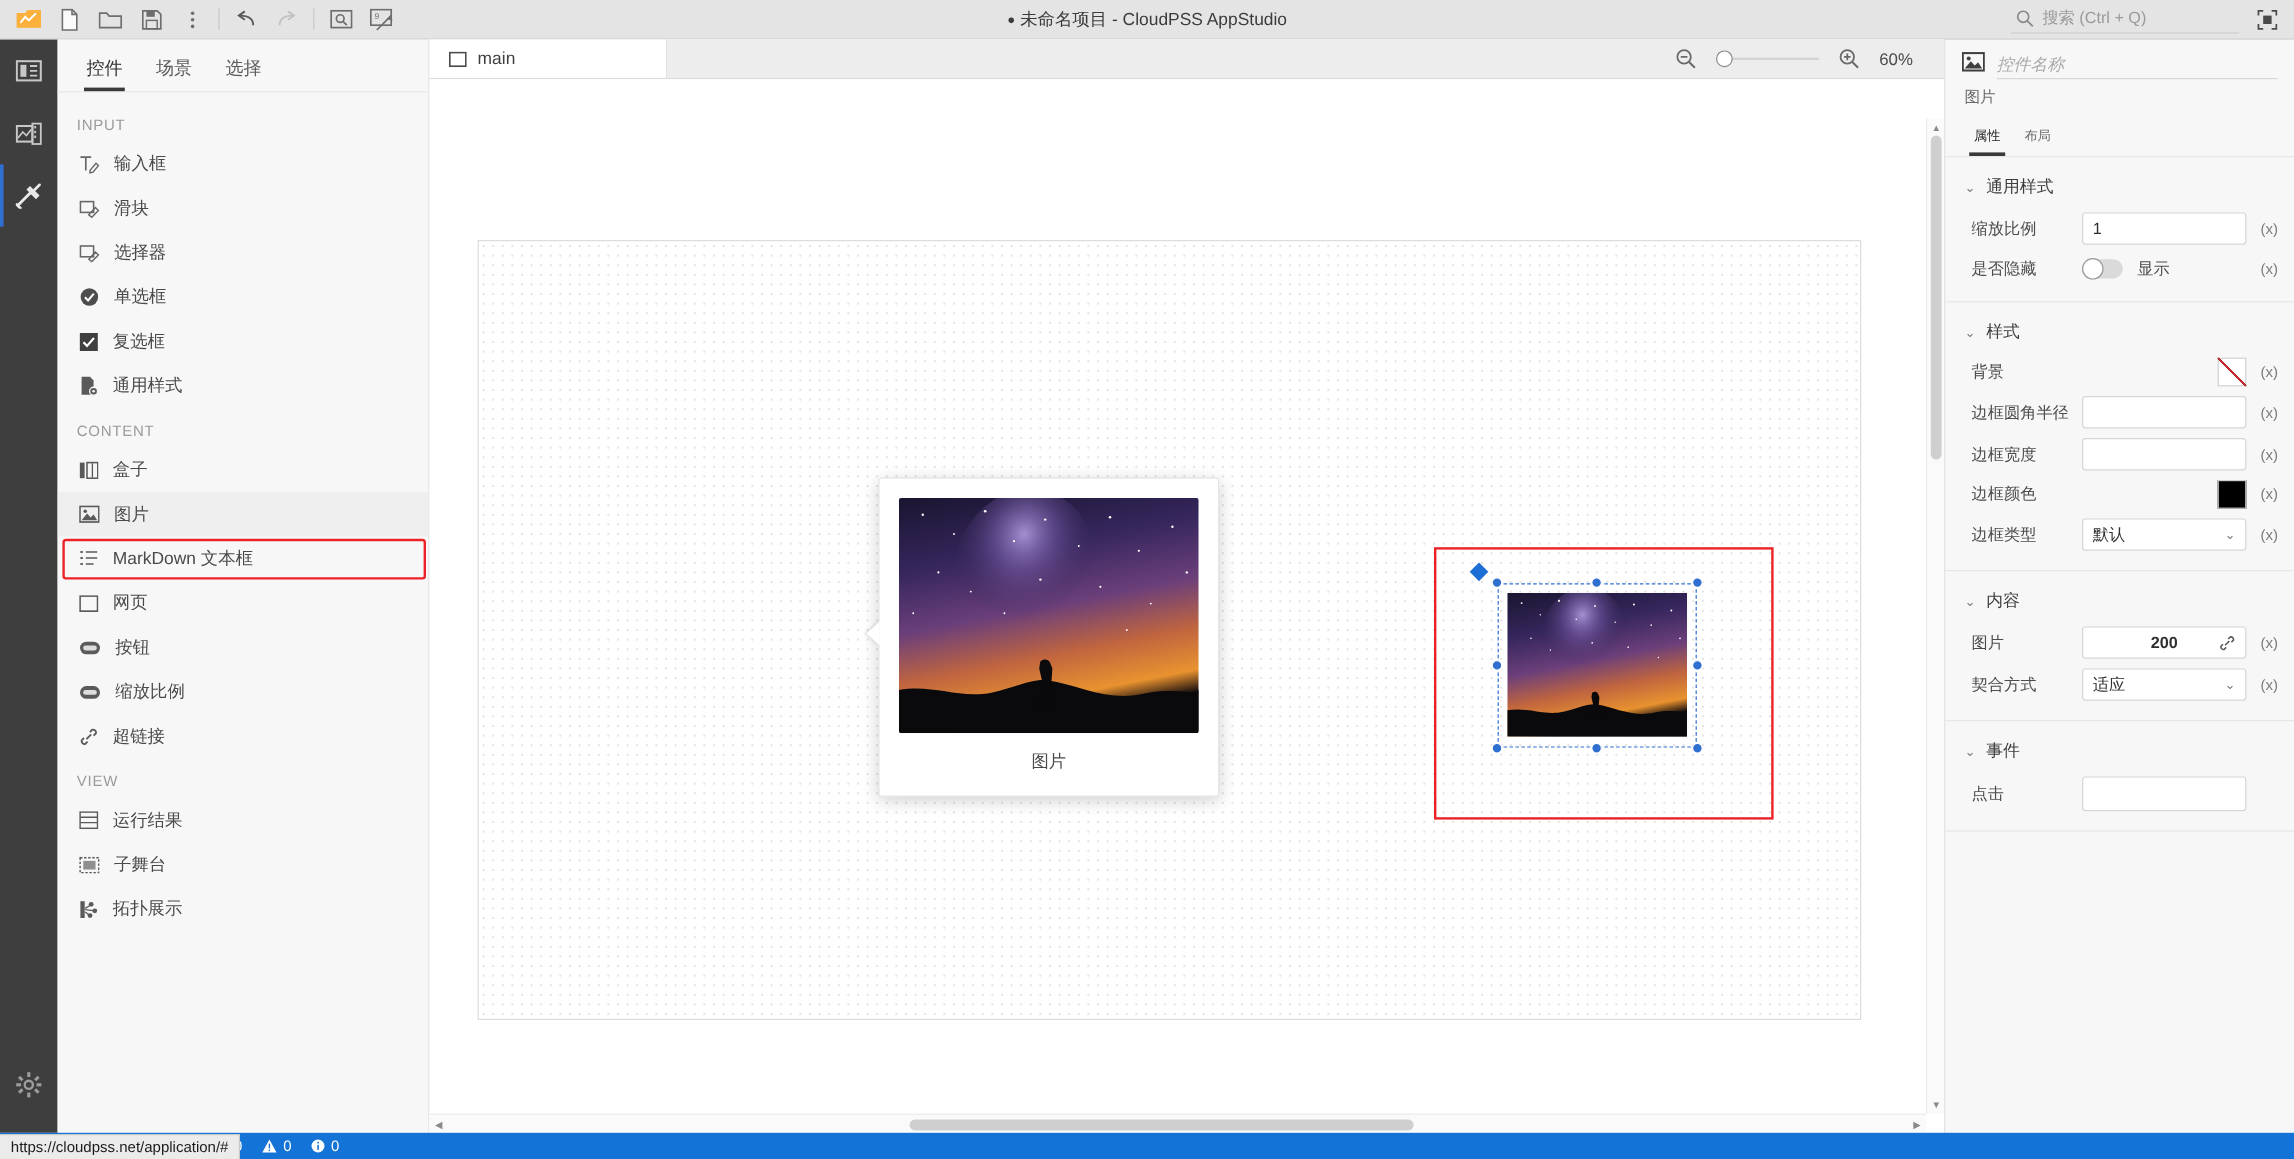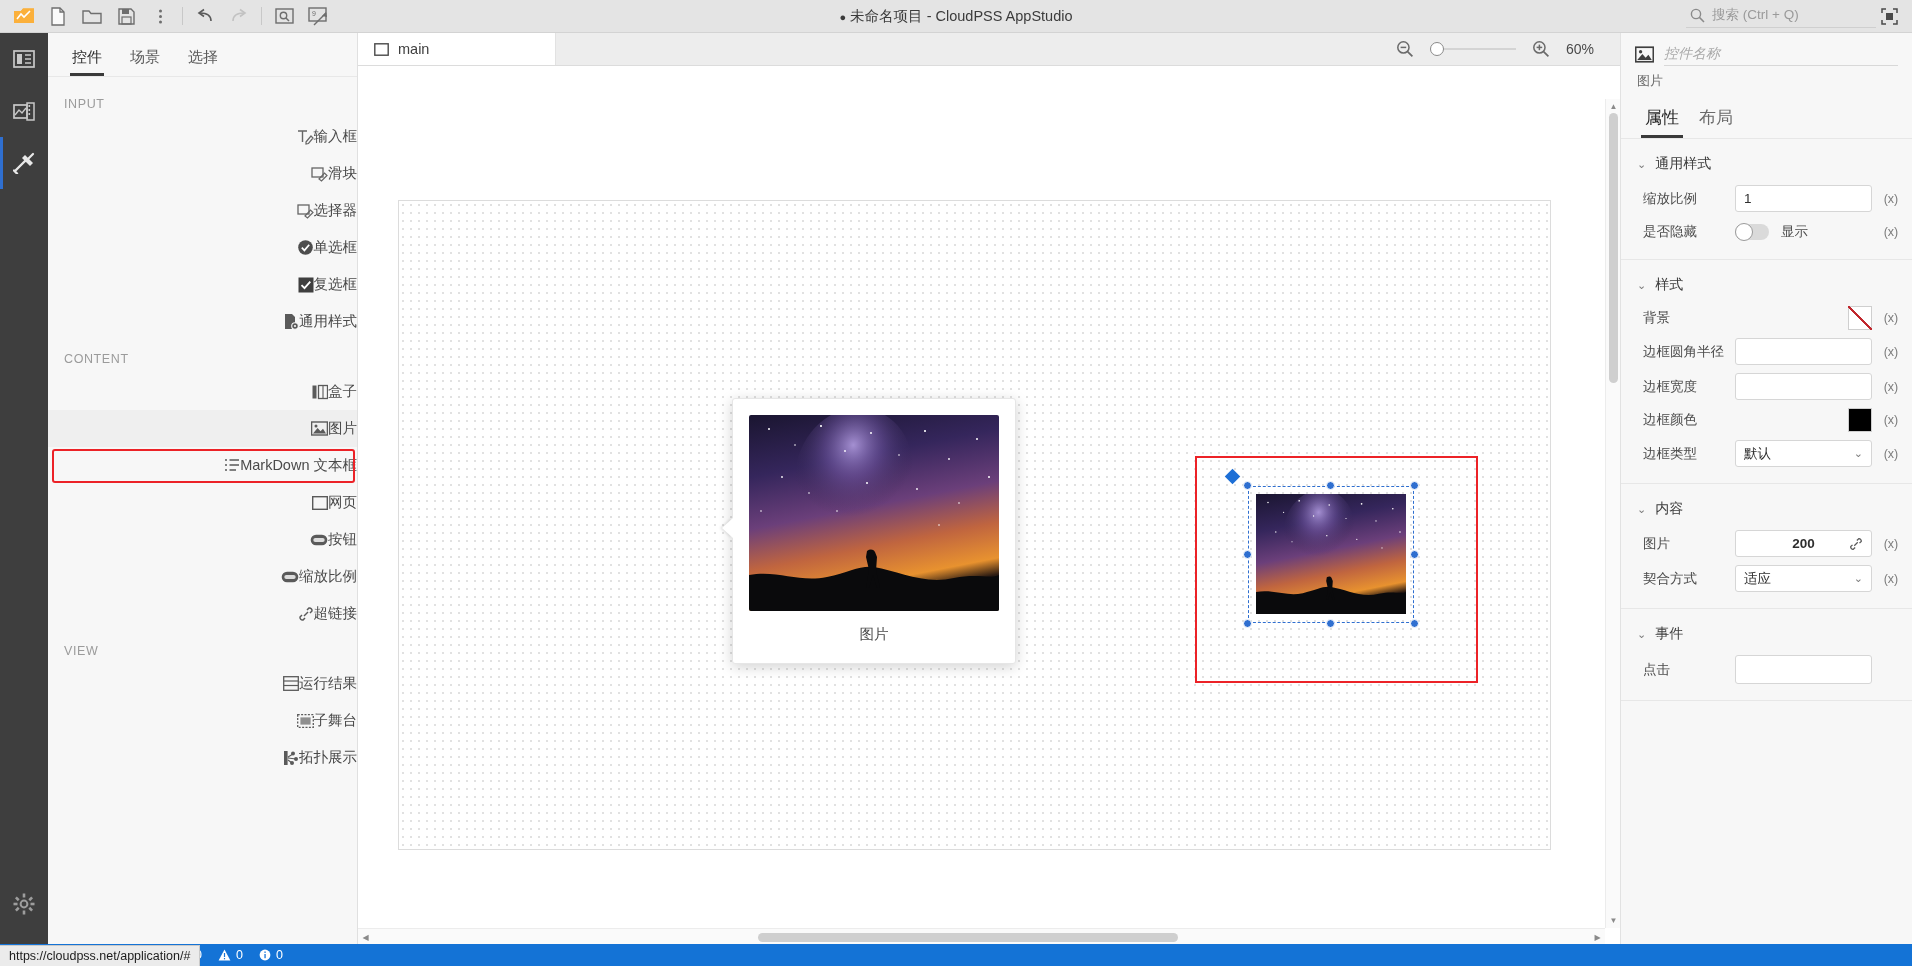--- a/index.html
+++ b/index.html
@@ -22,21 +22,21 @@
     width:32px; height:28px; display:flex; align-items:center; justify-content:center;
     border-radius:2px; cursor:pointer;
   }
   .tb-sep { width:1px; height:18px; background:#c8c8c8; margin:0 4px; }
   .title-center {
     position:absolute; left:0; right:0; text-align:center;
     font-size:14.5px; color:#3b3b3b; pointer-events:none;
   }
   .title-dot { font-size:11px; vertical-align:middle; margin-right:4px; color:#3b3b3b;}
   .tb-right {
-    margin-left:auto; display:flex; align-items:center; padding-right:10px; 
+    margin-left:auto; display:flex; align-items:center; padding-right:10px; gap:10px;
   }
   .search-box {
     display:flex; align-items:center; gap:7px;
     border-bottom:1px solid #cfcfcf; padding:2px 4px 3px 4px; min-width:190px;
   }
   .search-box .ph { font-size:13.5px; color:#9a9a9a; }
   .win-btn { width:26px;height:26px;display:flex;align-items:center;justify-content:center;cursor:pointer;}
 
   
   .body-row { display:flex; flex:1 1 auto; min-height:0; }
@@ -68,22 +68,22 @@
   }
   .panel-tab.active { color:#2d2d2d; }
   .panel-tab.active::after{
     content:""; position:absolute; left:12px; right:12px; bottom:0; height:3px; background:#3a3a3a;
   }
   .panel-list { overflow:hidden; padding-top:8px; flex:1 1 auto; }
   .grp-title {
     font-size:12.5px; color:#9b9b9b; letter-spacing:.6px; padding:12px 0 7px 16px;
   }
   .w-item {
-    display:flex; align-items:center; height:37px; padding-left:18px;
-    cursor:grab; position:relative;justify-content:flex-end;
+    display:flex; align-items:center; gap:12px; height:37px; padding-left:18px;
+    cursor:grab; position:relative;
   }
   .w-item .lbl { font-size:14.5px; color:#4a4a4a; }
   .w-item.highlighted { background:#efefef; }
   .hl-box {
     position:absolute; border:2px solid #ec2227; border-radius:3px; pointer-events:none;
   }
 
   
   .canvas-col { flex:1 1 auto; display:flex; flex-direction:column; min-width:0; background:#fff; position:relative;}
   .canvas-topbar {
@@ -167,30 +167,30 @@
     position:absolute; top:4px; left:400px; width:420px; height:9px; background:#cfcfcf; border-radius:5px;
   }
   .hs-arrow{ position:absolute; top:0; width:15px; height:16px; display:flex;align-items:center;justify-content:center;color:#8a8a8a;font-size:8px;}
 
   
   .props {
     width:292px; flex:0 0 292px; background:#f7f7f7; border-left:1px solid #e2e2e2;
     display:flex; flex-direction:column; min-height:0; overflow:hidden;
   }
   .props-head { padding:10px 14px 6px 14px; }
-  .props-name-row { display:flex; align-items:center; gap:10px; }
+  .props-name-row { display:flex; align-items:flex-start; gap:10px; }
   .name-input {
     flex:1; border:none; border-bottom:1px solid #d8d8d8; background:transparent;
     font-size:14px; color:#3a3a3a; font-style:italic; padding:2px 0 4px 0; outline:none;
     font-family:"Liberation Sans", sans-serif;
   }
   .name-input::placeholder{ color:#a9a9a9; font-style:italic;}
   .props-subtype { font-size:13px; color:#6a6a6a; padding:6px 0 0 2px; }
   .props-tabs { display:flex; padding:10px 14px 0 14px; border-bottom:1px solid #e7e7e7; }
-  .p-tab { font-size:17px; color:#6a6a6a; padding:0 10px 9px 10px; cursor:pointer; position:relative; }
+  .p-tab { font-size:11px; color:#6a6a6a; padding:0 10px 9px 10px; cursor:pointer; position:relative; }
   .p-tab.active{ color:#262626; }
   .p-tab.active::after{content:"";position:absolute;left:6px;right:6px;bottom:0;height:3px;background:#3a3a3a;}
   .sec { border-bottom:1px solid #e7e7e7; padding:6px 0 12px 0; }
   .sec-title {
     display:flex; align-items:center; gap:9px; font-size:14px; color:#3d3d3d;
     padding:10px 14px 8px 16px; cursor:pointer;
   }
   .chev { font-size:11px; color:#7a7a7a; }
   .row {
     display:flex; align-items:center; padding:4px 10px 4px 22px; gap:8px; min-height:31px;

